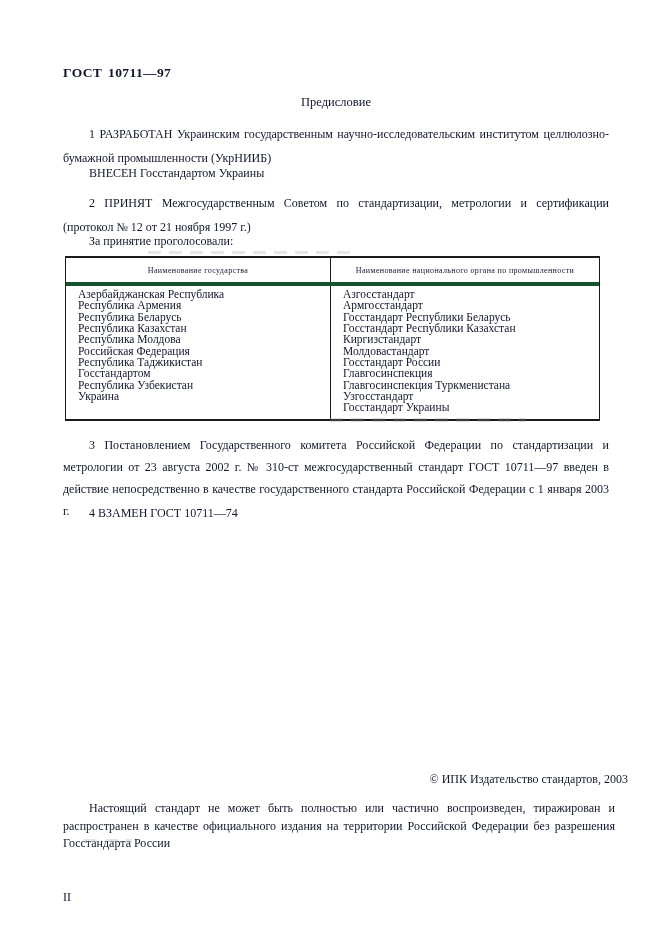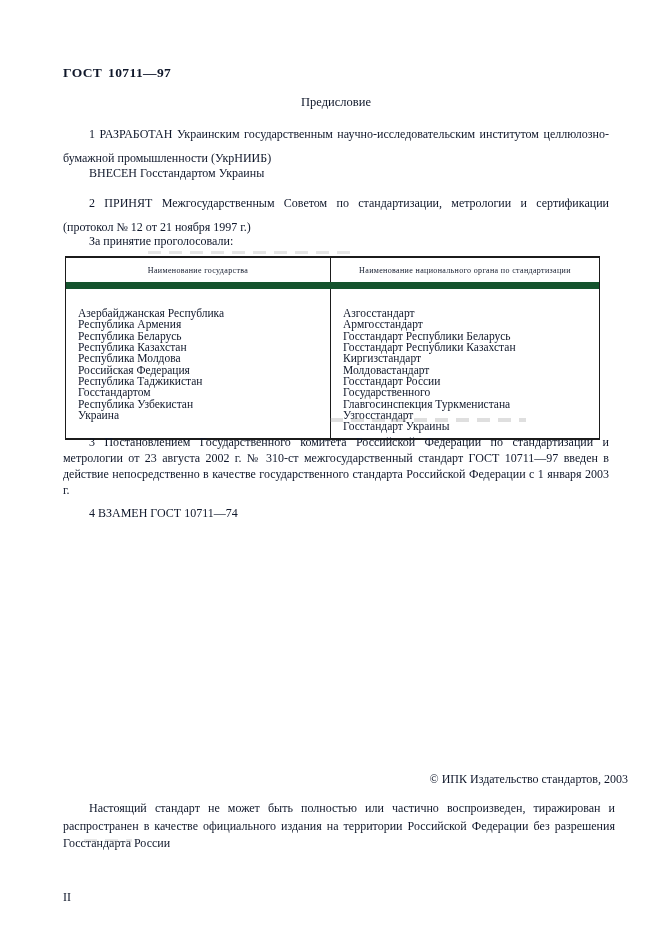--- a/index.html
+++ b/index.html
@@ -36,44 +36,44 @@
     margin: 0;
     font-size: 12px;
     line-height: 24px;
     text-indent: 26px;
   }
   .justify { text-align: justify; }
   #p-developed { top: 122px; }
   #p-submitted { top: 161px; }
   #p-accepted  { top: 191px; }
   #p-voted     { top: 229px; }
-  #p-resolution { top: 434px; line-height: 16px; }
+  #p-resolution { top: 434px; line-height: 22px; }
   #p-replaces   { top: 501px; }
 
   .vote-table {
     position: absolute;
     left: 65px;
     top: 256px;
     width: 533px;
     border: 1px solid #1b1b1b;
     border-top-width: 2px;
     border-bottom-width: 2px;
     background: #ffffff;
   }
-  .vt-head { display: flex; border-bottom: 7px solid #14532d; }
+  .vt-head { display: flex; border-bottom: 4px solid #14532d; }
   .vt-body { display: flex; }
   .c1 { width: 265px; border-right: 1px solid #1b1b1b; box-sizing: border-box; flex-shrink: 0; }
   .c2 { flex: 1; box-sizing: border-box; }
   .hcell {
     font-size: 8px;
     letter-spacing: 0.35px;
     text-align: center;
     padding: 8px 6px 7px 6px;
   }
-  .bcell { padding: 19px 6px 5px 12px; }
+  .bcell { padding: 3px 6px 5px 12px; }
   .bcell .trow {
     font-size: 11.5px;
     line-height: 11.35px;
     white-space: nowrap;
   }
 
   .copyright {
     position: absolute;
     left: 63px;
     top: 772px;
@@ -118,21 +118,21 @@
 
   <p class="para" id="p-submitted">ВНЕСЕН Госстандартом Украины</p>
 
   <p class="para justify" id="p-accepted">2  ПРИНЯТ Межгосударственным Советом по стандартизации, метрологии и сертификации (протокол № 12 от 21 ноября 1997 г.)</p>
 
   <p class="para" id="p-voted">За принятие проголосовали:</p>
 
   <div class="vote-table">
     <div class="vt-head">
       <div class="hcell c1">Наименование государства</div>
-      <div class="hcell c2">Наименование национального органа по стандартизации</div>
+      <div class="hcell c2">Наименование национального органа по промышленности</div>
     </div>
     <div class="vt-body">
       <div class="bcell c1">
         <div class="trow">Азербайджанская Республика</div>
         <div class="trow">Республика Армения</div>
         <div class="trow">Республика Беларусь</div>
         <div class="trow">Республика Казахстан</div>
         <div class="trow">Республика Молдова</div>
         <div class="trow">Российская Федерация</div>
         <div class="trow">Республика Таджикистан</div>
@@ -141,21 +141,21 @@
         <div class="trow">Украина</div>
       </div>
       <div class="bcell c2">
         <div class="trow">Азгосстандарт</div>
         <div class="trow">Армгосстандарт</div>
         <div class="trow">Госстандарт Республики Беларусь</div>
         <div class="trow">Госстандарт Республики Казахстан</div>
         <div class="trow">Киргизстандарт</div>
         <div class="trow">Молдовастандарт</div>
         <div class="trow">Госстандарт России</div>
-        <div class="trow">Государственного</div>
+        <div class="trow">Главгосинспекция</div>
         <div class="trow">Главгосинспекция Туркменистана</div>
         <div class="trow">Узгосстандарт</div>
         <div class="trow">Госстандарт Украины</div>
       </div>
     </div>
   </div>
 
   <p class="para justify" id="p-resolution">3  Постановлением Государственного комитета Российской Федерации по стандартизации и метрологии от 23 августа 2002 г. № 310-ст межгосударственный стандарт ГОСТ 10711—97 введен в действие непосредственно в качестве государственного стандарта Российской Федерации с 1 января 2003 г.</p>
 
   <p class="para" id="p-replaces">4  ВЗАМЕН ГОСТ 10711—74</p>

